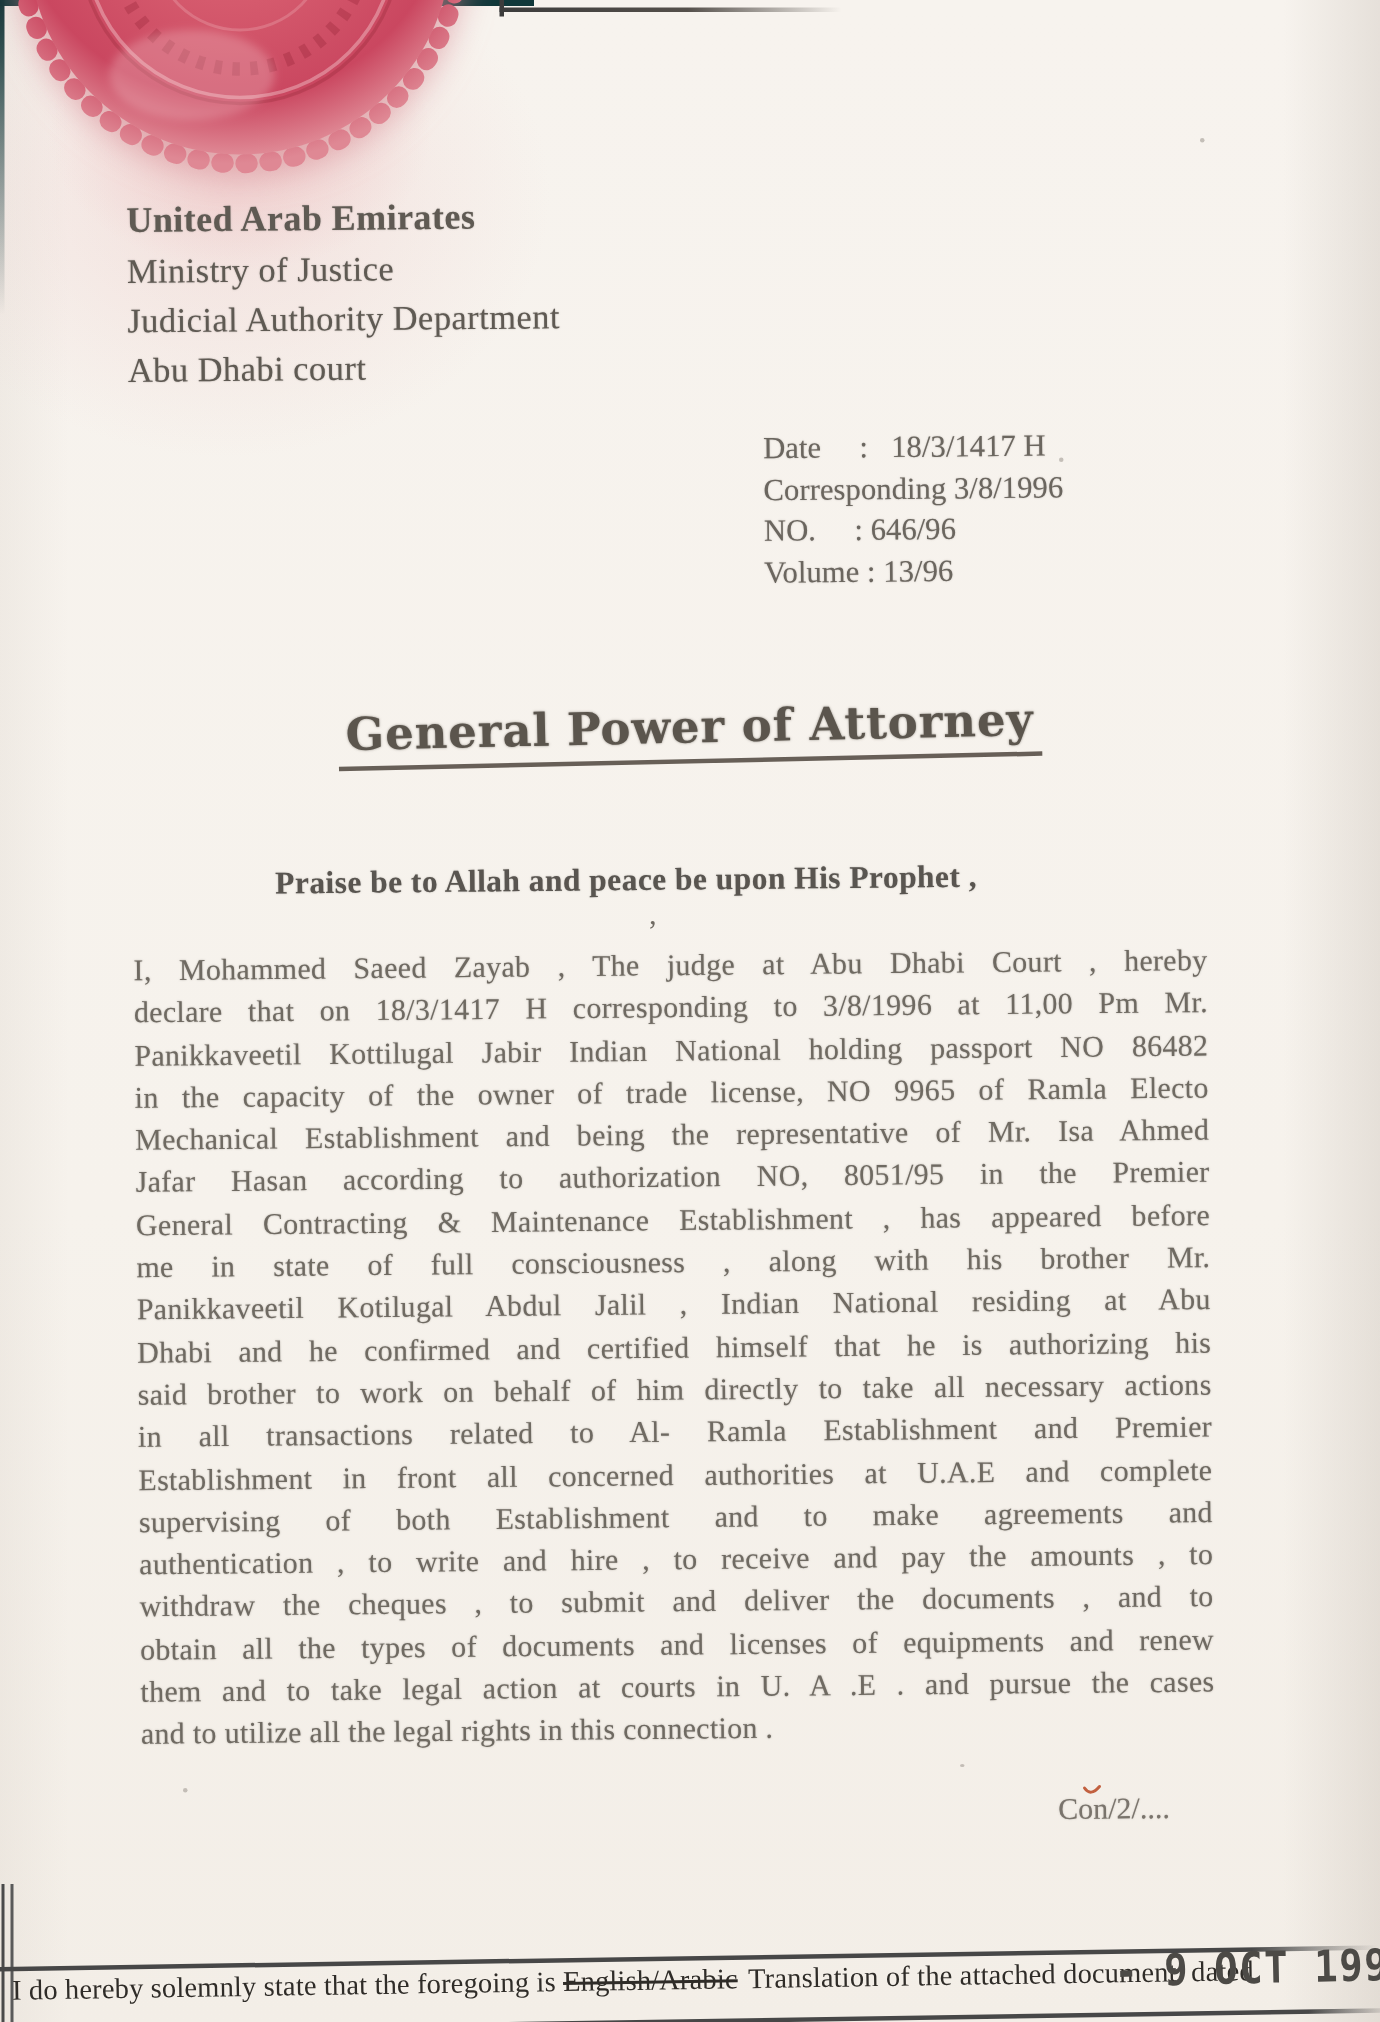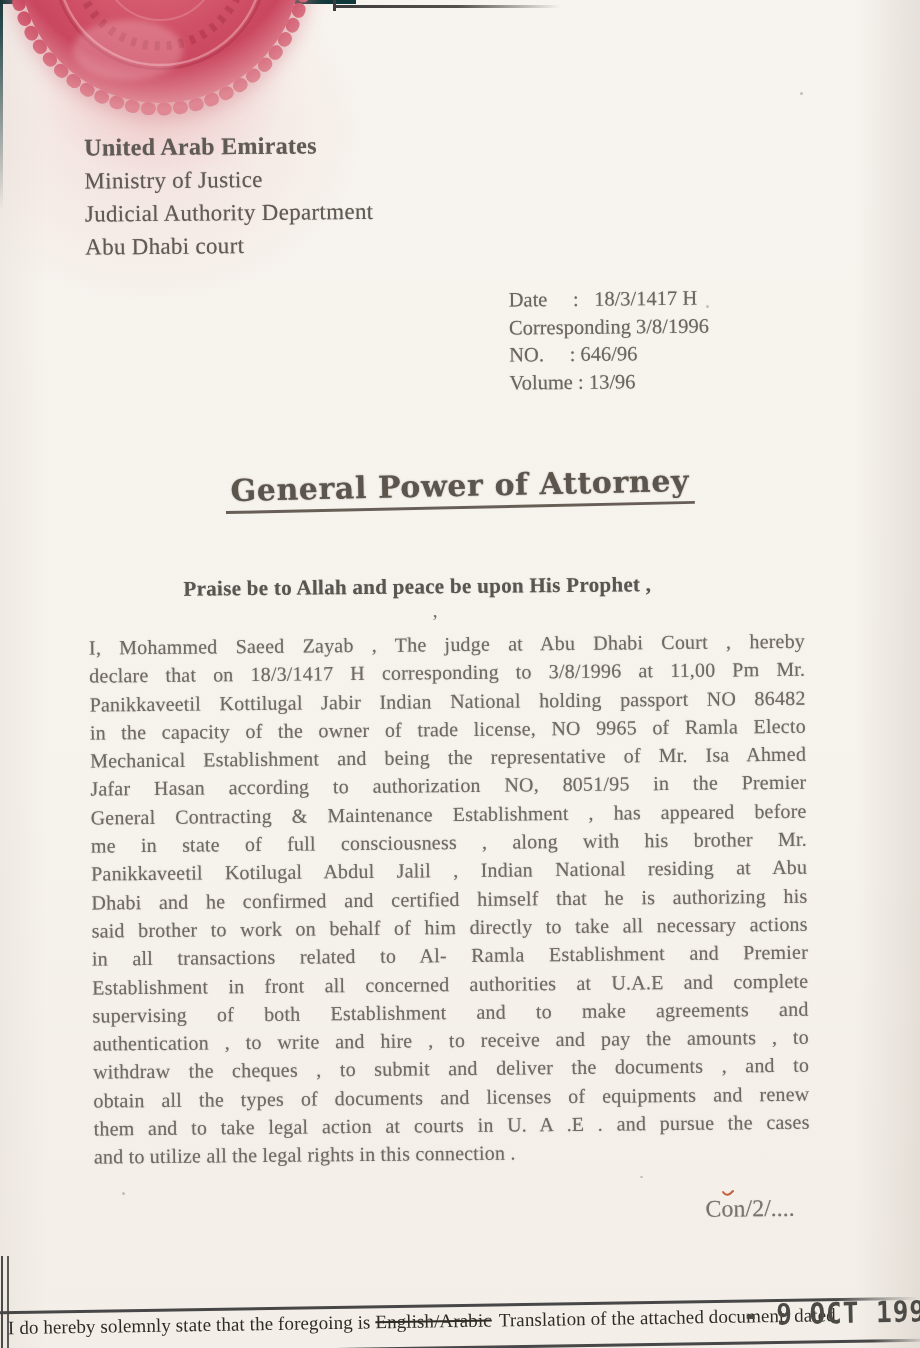--- a/index.html
+++ b/index.html
@@ -48,21 +48,21 @@
     color:#595550;letter-spacing:0.3px;text-shadow:0 0 1px rgba(89,85,80,0.5);}
 
   
   .body-text{position:absolute;left:88px;top:630px;width:716px;color:#6f6a62;
     text-shadow:0 0 1.2px rgba(111,106,98,0.55);}
   .body-line{font-size:20px;line-height:28.3px;text-align:justify;text-align-last:justify;
     letter-spacing:0.2px;}
   .body-text div:last-of-type{text-align-last:left;}
   .stray-quote{position:absolute;left:431px;top:610px;font-size:20px;color:#6f6a62;}
 
-  .continuation{position:absolute;left:699px;top:1198px;font-size:24px;color:#7a746c;
+  .continuation{position:absolute;left:699px;top:1198px;font-size:20px;color:#7a746c;
     text-shadow:0 0 1px rgba(122,116,108,0.5);}
 
   
   .footer{position:absolute;left:-4px;top:1294px;width:932px;height:60px;
     transform:rotate(-0.9deg);transform-origin:50% 50%;}
   .rule-top{position:absolute;left:0;top:10px;width:100%;height:2.5px;
     background:linear-gradient(90deg,#474747 0%,#474747 90%,rgba(71,71,71,0) 99%);}
   .rule-bottom{position:absolute;left:0;top:52px;width:100%;height:2.5px;
     background:linear-gradient(90deg,#474747 0%,#474747 94%,rgba(71,71,71,0) 100%);}
   .footer-text{position:absolute;left:12px;top:16px;width:908px;font-size:19px;

